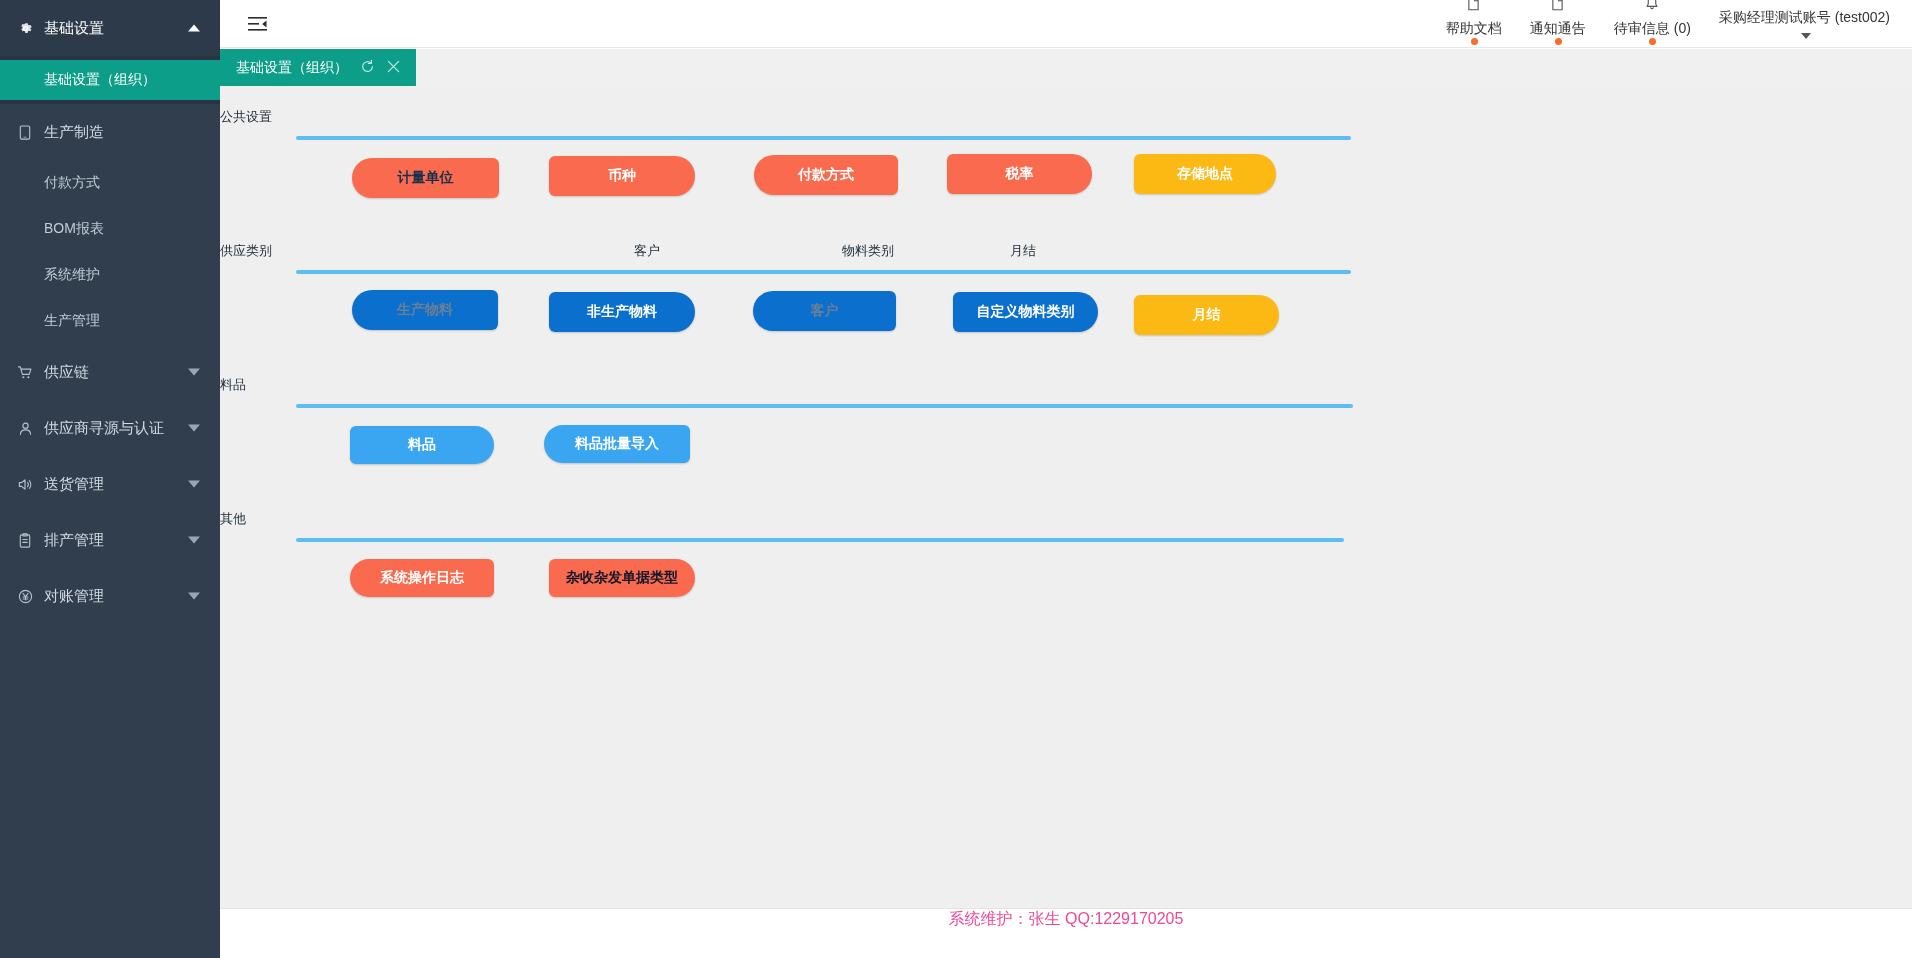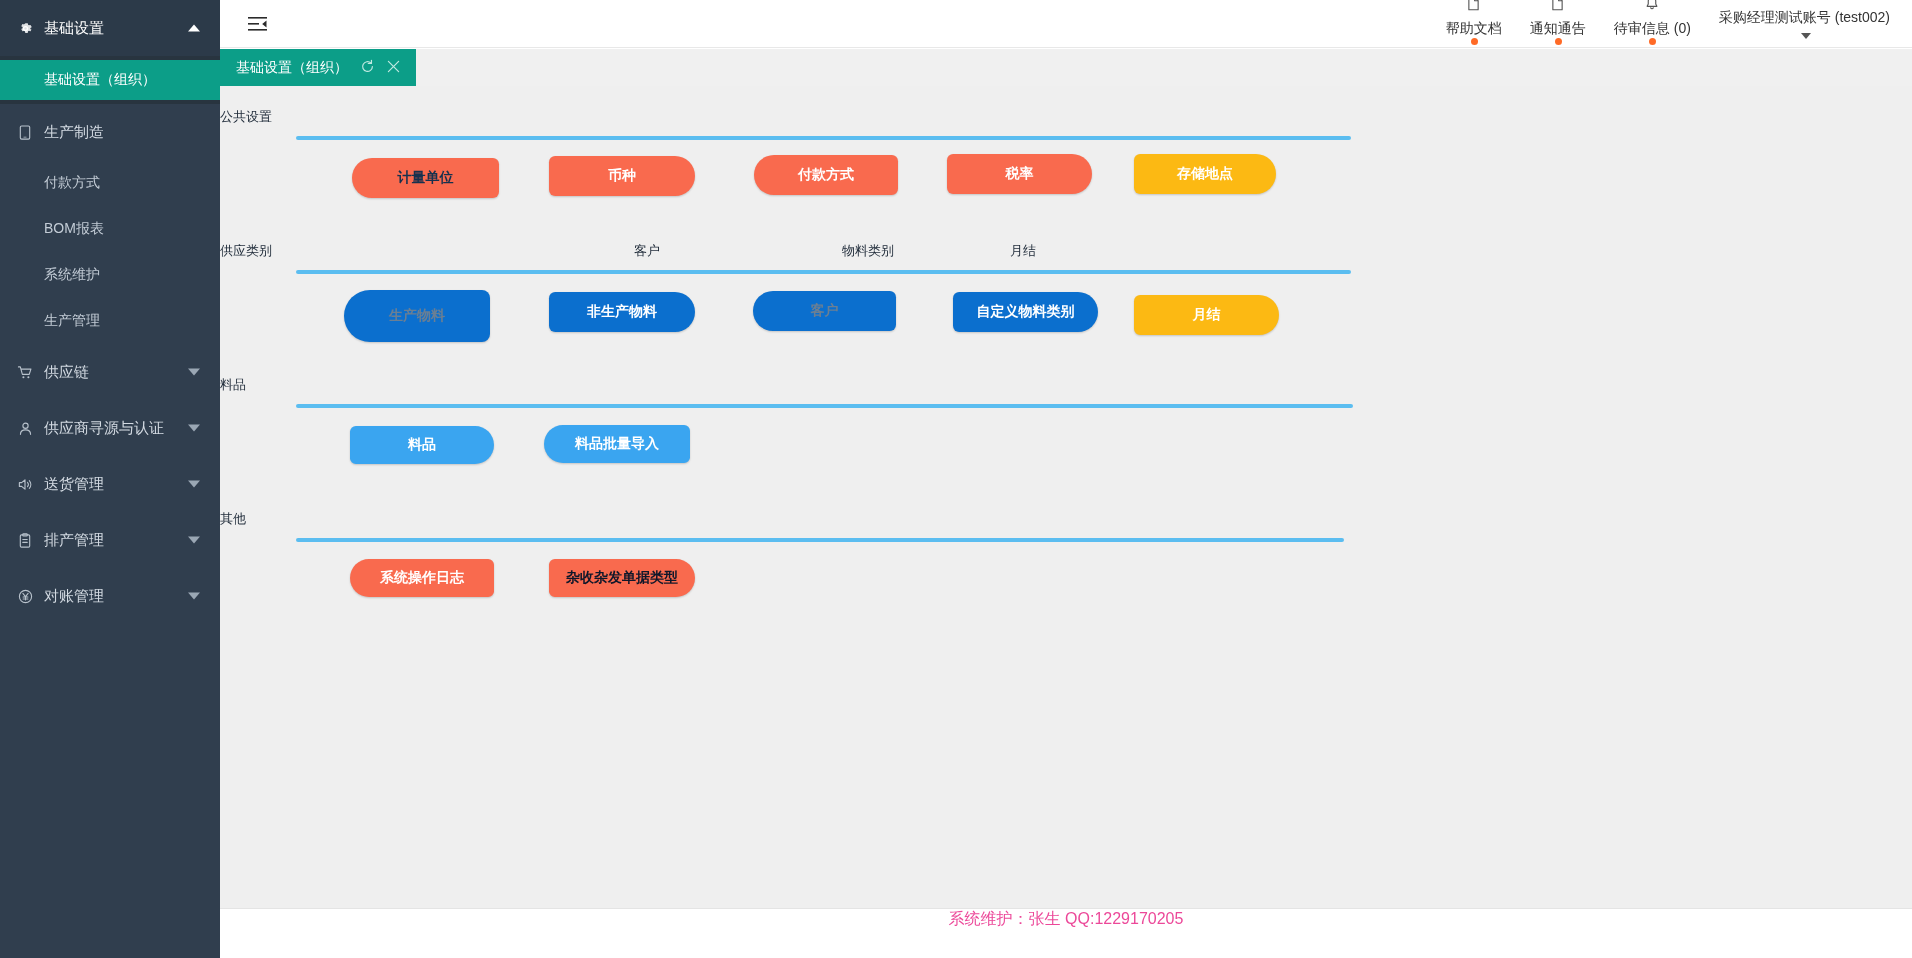--- a/index.html
+++ b/index.html
@@ -302,21 +302,21 @@
       </div>
       <div class="section" style="margin-top: 22px;">
         <div class="sec-labels">
           <span class="sec-label" style="left: 0px;">供应类别</span>
           <span class="sec-label" style="left: 414px;">客户</span>
           <span class="sec-label" style="left: 622px;">物料类别</span>
           <span class="sec-label" style="left: 790px;">月结</span>
         </div>
         <div class="rule" style="width: 1055px;"></div>
         <div class="btn-row">
-          <div class="pbtn" style="left: 124px; top: 2px; width: 146px; height: 52px; background: rgb(11, 111, 206); color: rgb(107, 127, 147); border-radius: 26px 8px 8px 26px;">
+          <div class="pbtn" style="left: 132px; top: 2px; width: 146px; height: 40px; background: rgb(11, 111, 206); color: rgb(107, 127, 147); border-radius: 26px 8px 8px 26px;">
             <span>生产物料</span>
           </div>
           <div class="pbtn" style="left: 329px; top: 4px; width: 146px; height: 40px; background: rgb(11, 111, 206); color: rgb(255, 255, 255); border-radius: 8px 26px 26px 8px;">
             <span>非生产物料</span>
           </div>
           <div class="pbtn" style="left: 533px; top: 3px; width: 143px; height: 40px; background: rgb(11, 111, 206); color: rgb(107, 127, 147); border-radius: 26px 8px 8px 26px;">
             <span>客户</span>
           </div>
           <div class="pbtn" style="left: 733px; top: 4px; width: 145px; height: 40px; background: rgb(11, 111, 206); color: rgb(255, 255, 255); border-radius: 8px 26px 26px 8px;">
             <span>自定义物料类别</span>

